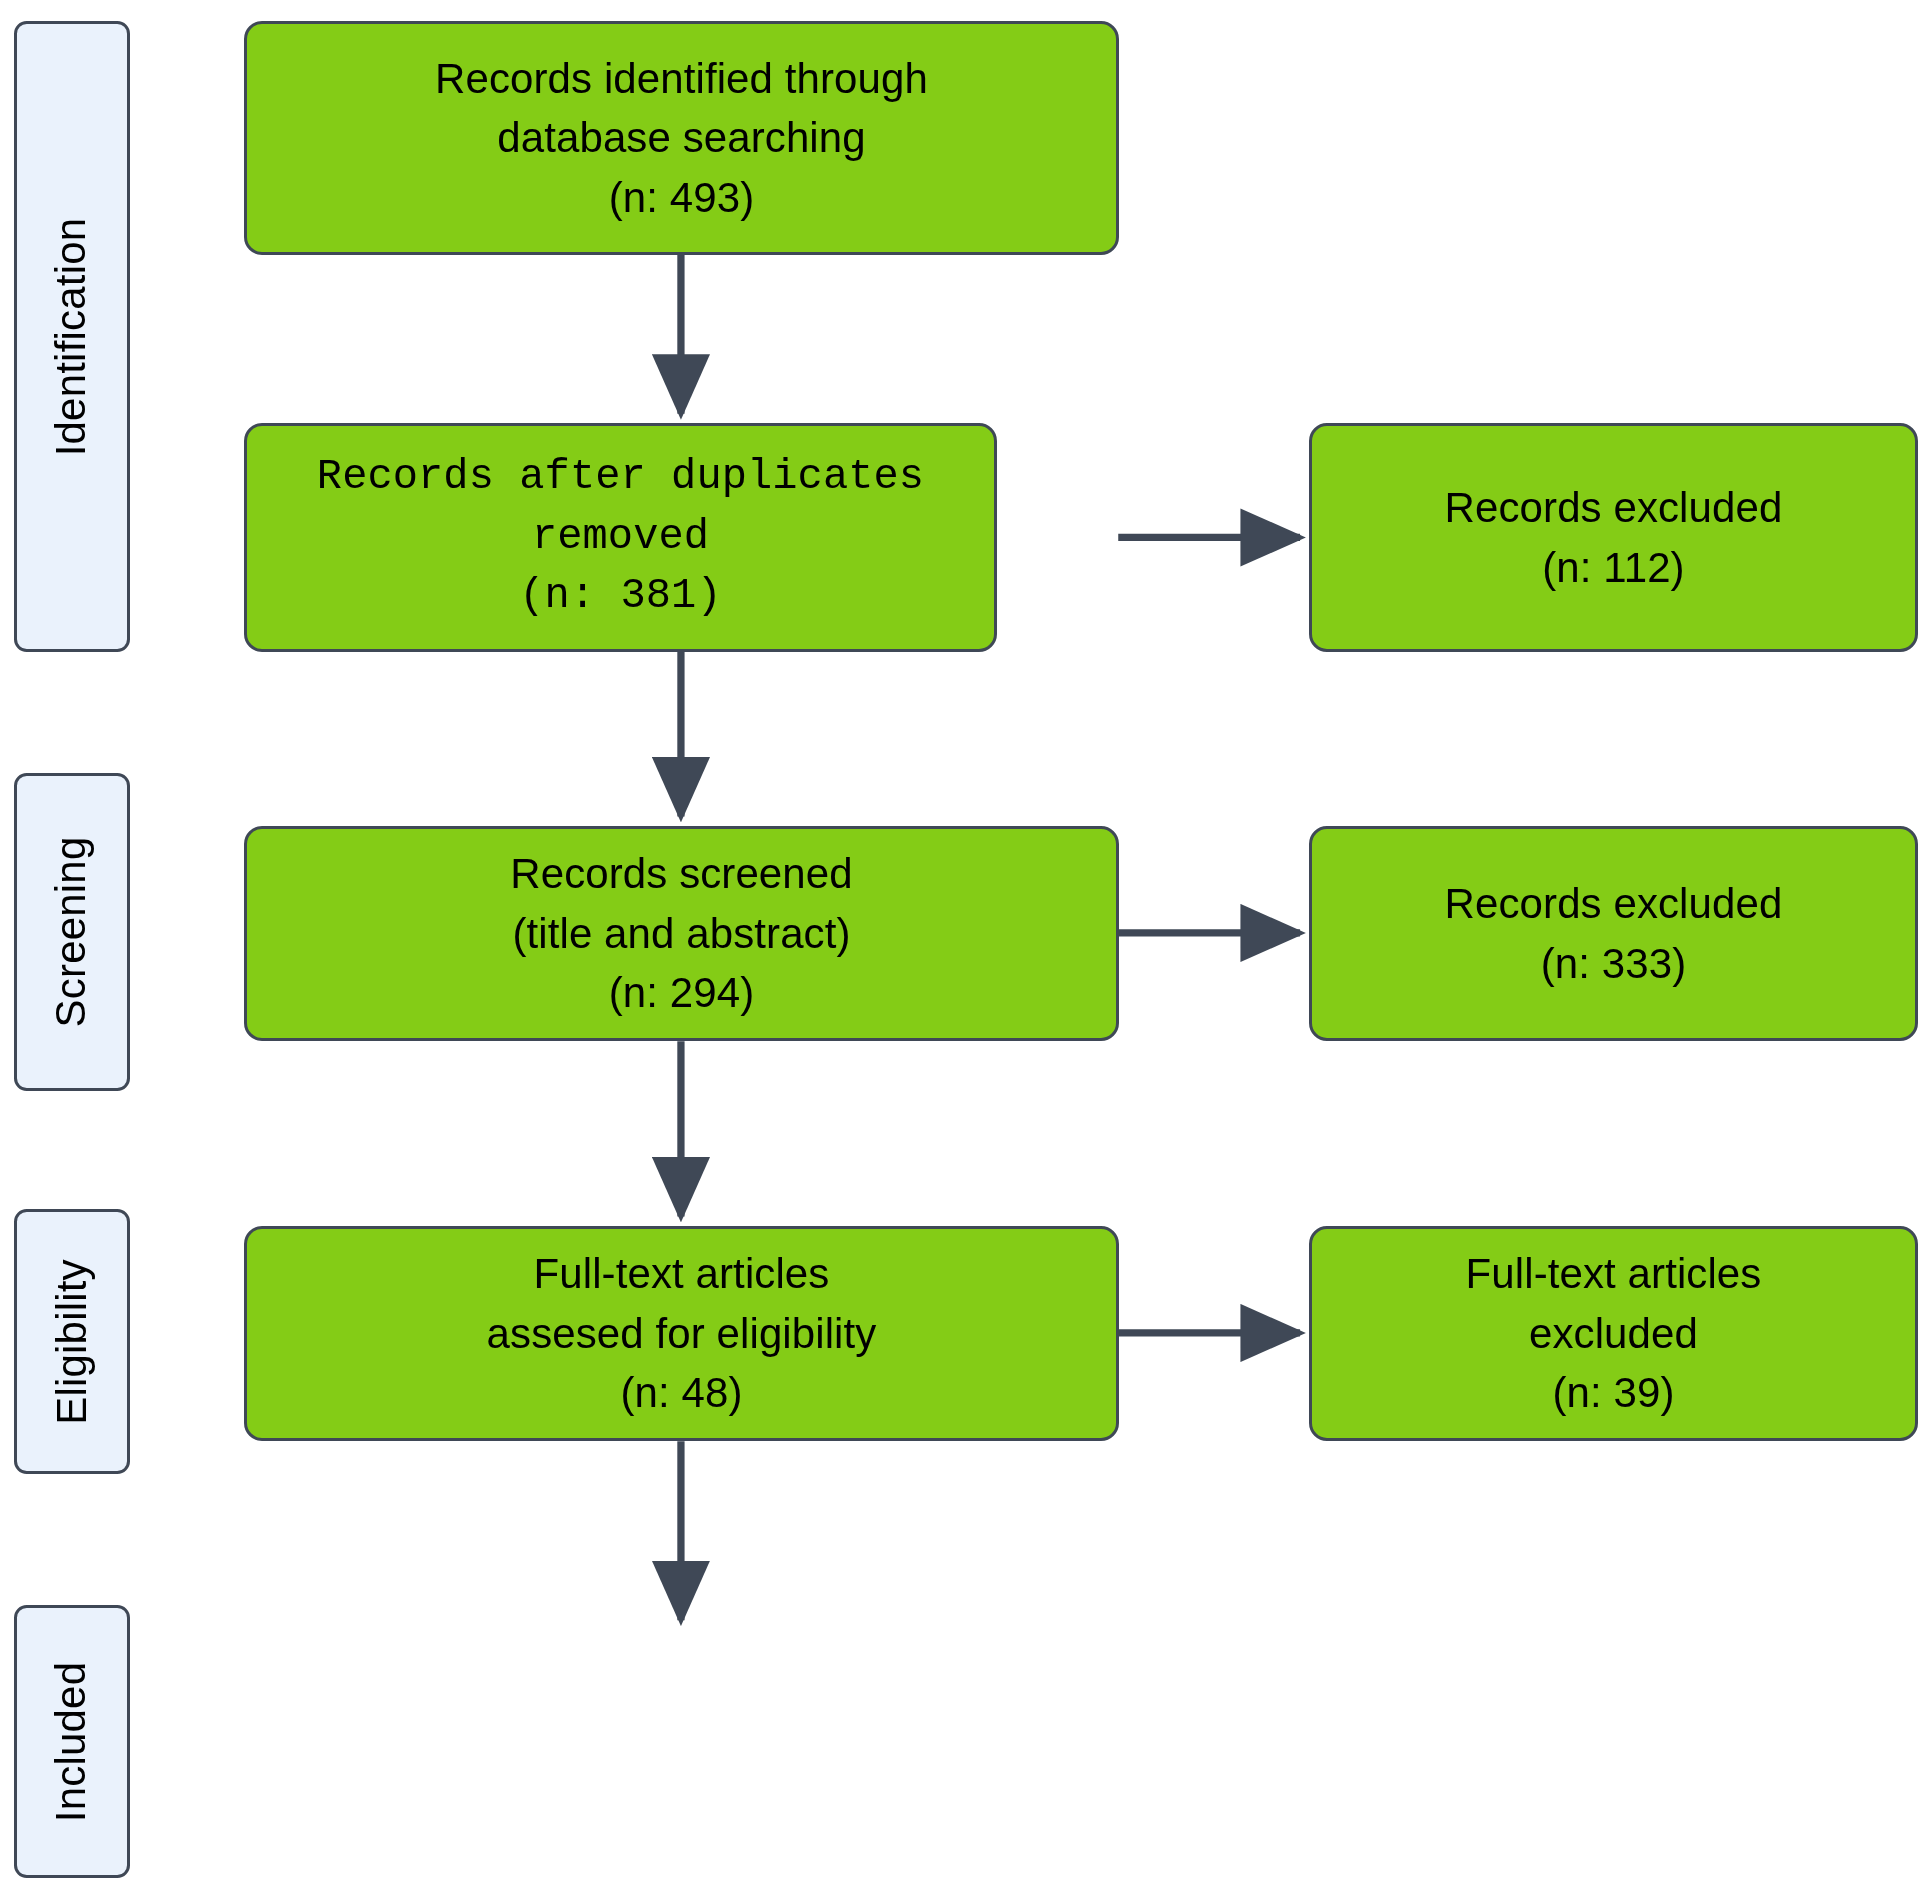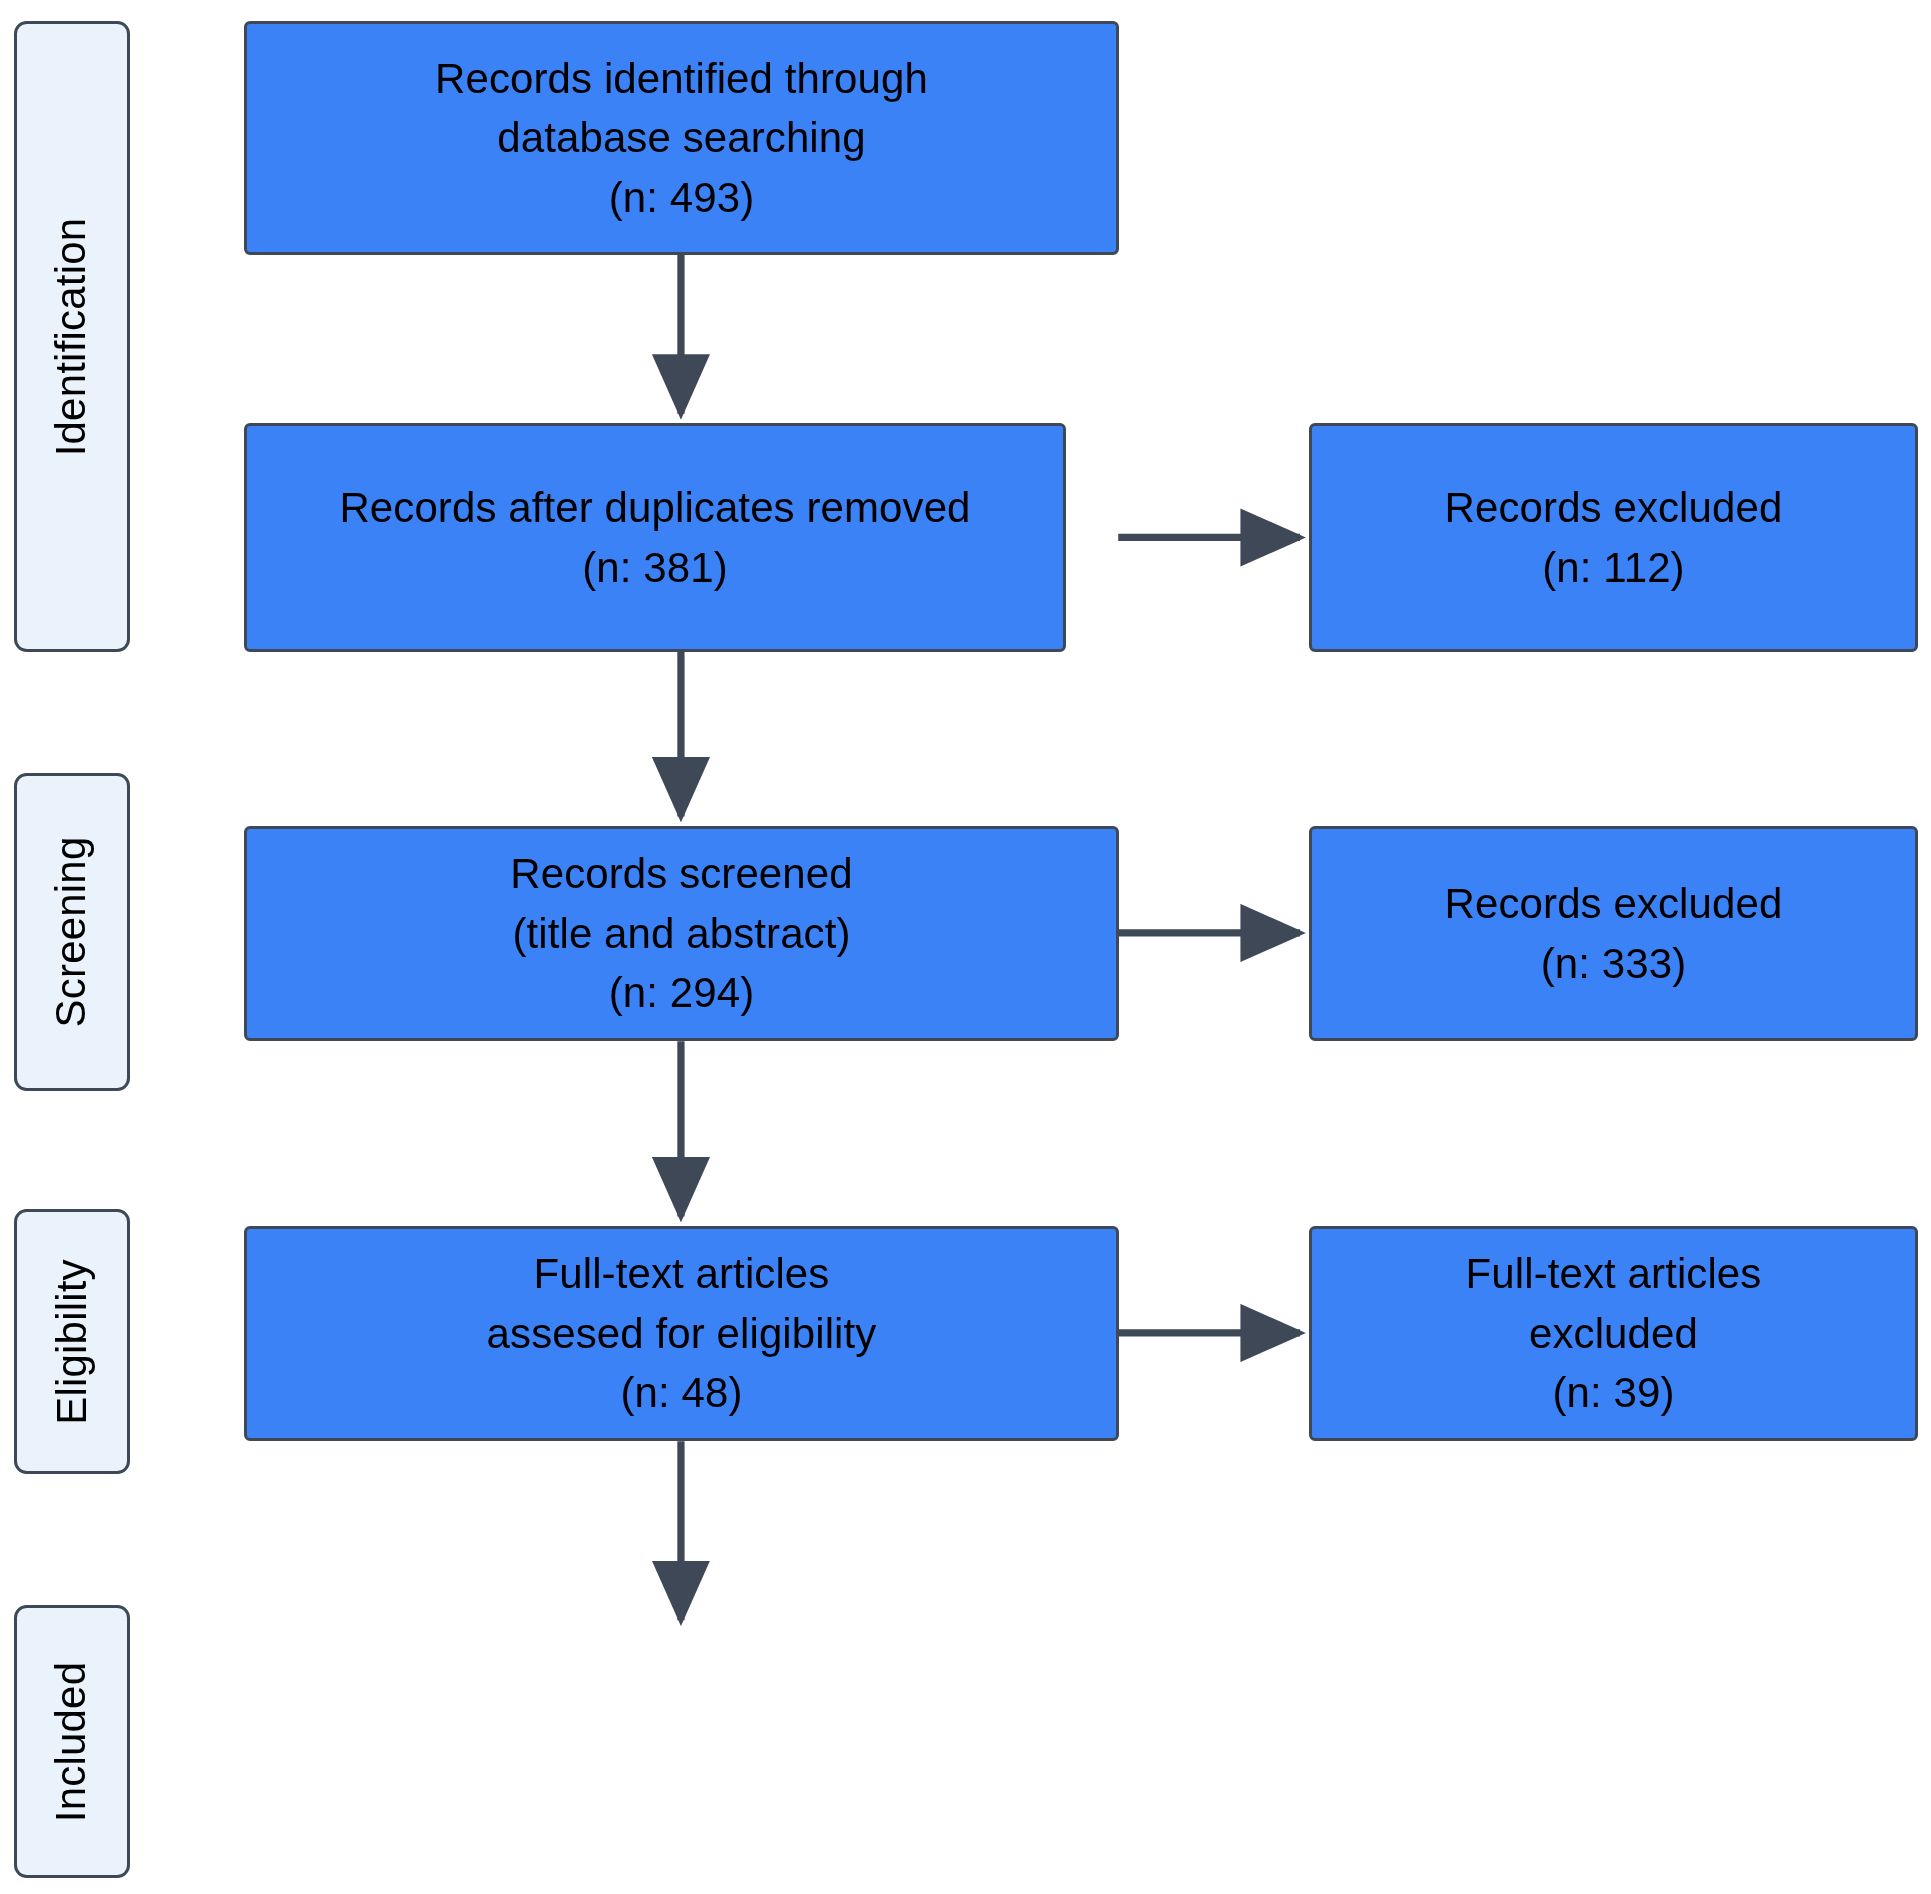--- a/index.html
+++ b/index.html
@@ -23,22 +23,22 @@
     left: 0;
     top: 0;
     width: 1931px;
     height: 1895px;
     pointer-events: none;
   }
   .node {
     position: absolute;
     box-sizing: border-box;
     border: 3.6px solid #3f4856;
-    border-radius: 6px;
-    background: #3b82f6;
+    border-radius: 18px;
+    background: #84cc16;
     display: flex;
     align-items: center;
     justify-content: center;
     text-align: center;
     color: #000000;
     font-size: 42px;
     line-height: 1.42;
     letter-spacing: 0.1px;
   }
   .node .node-text {
@@ -66,21 +66,21 @@
   }
 
   
   #stage-identification { left: 13.6px;  top: 21px;   width: 116px; height: 631px; }
   #stage-screening      { left: 13.6px;  top: 773px;  width: 116px; height: 318px; }
   #stage-eligibility    { left: 13.6px;  top: 1209px; width: 116px; height: 265px; }
   #stage-included       { left: 13.6px;  top: 1605px; width: 116px; height: 273px; }
 
   
   #node-identified { left: 244px; top: 21px;   width: 875px; height: 234px; }
-  #node-dedup      { left: 244px; top: 423px;  width: 822px; height: 229px; }
+  #node-dedup      { left: 244px; top: 423px;  width: 753px; height: 229px; font-family: Liberation Mono, monospace; }
   #node-screened   { left: 244px; top: 826px;  width: 875px; height: 215px; }
   #node-fulltext   { left: 244px; top: 1226px; width: 875px; height: 215px; }
   #node-included   { left: 244px; top: 1629px; width: 875px; height: 222px; }
 
   
   #node-excluded-dup      { left: 1309px; top: 423px;  width: 609px; height: 229px; }
   #node-excluded-screened { left: 1309px; top: 826px;  width: 609px; height: 215px; }
   #node-excluded-fulltext { left: 1309px; top: 1226px; width: 609px; height: 215px; }
 </style>
 </head>

